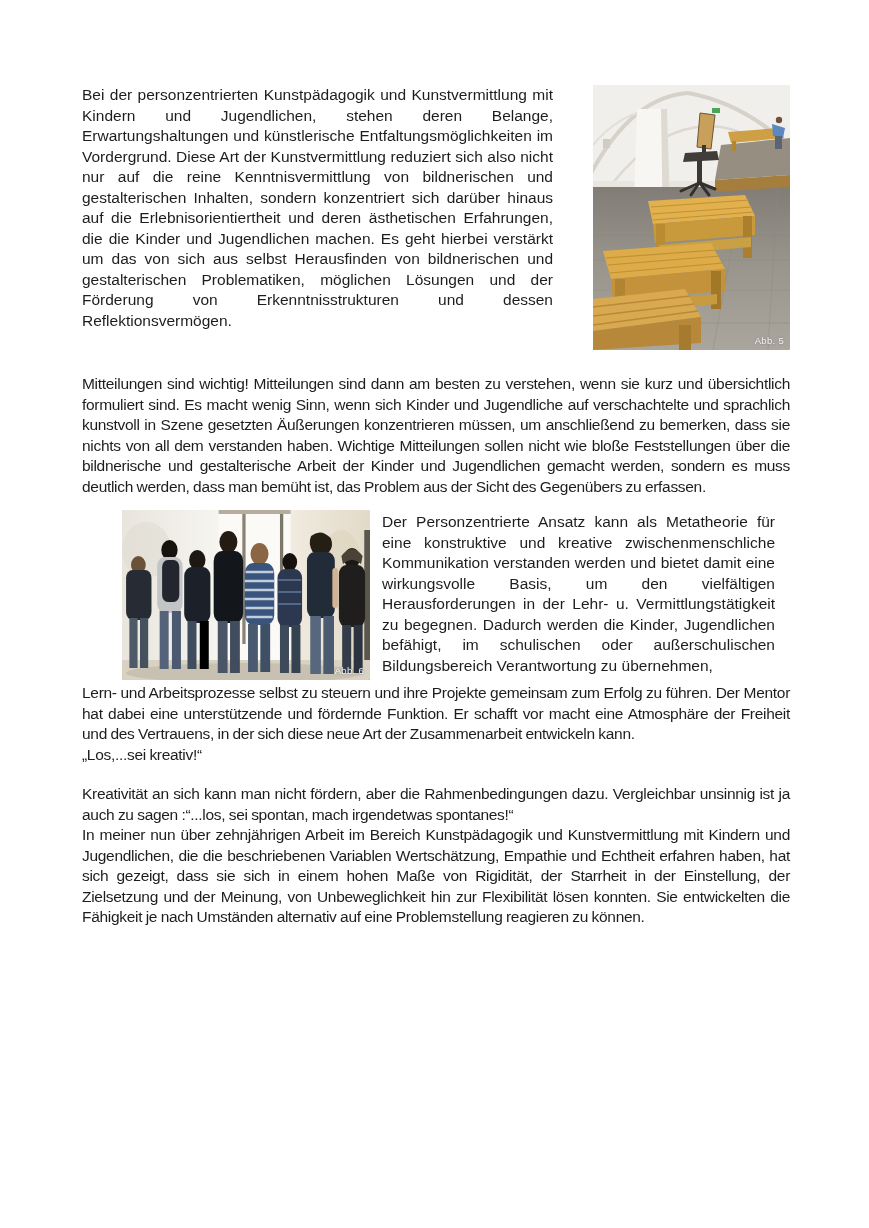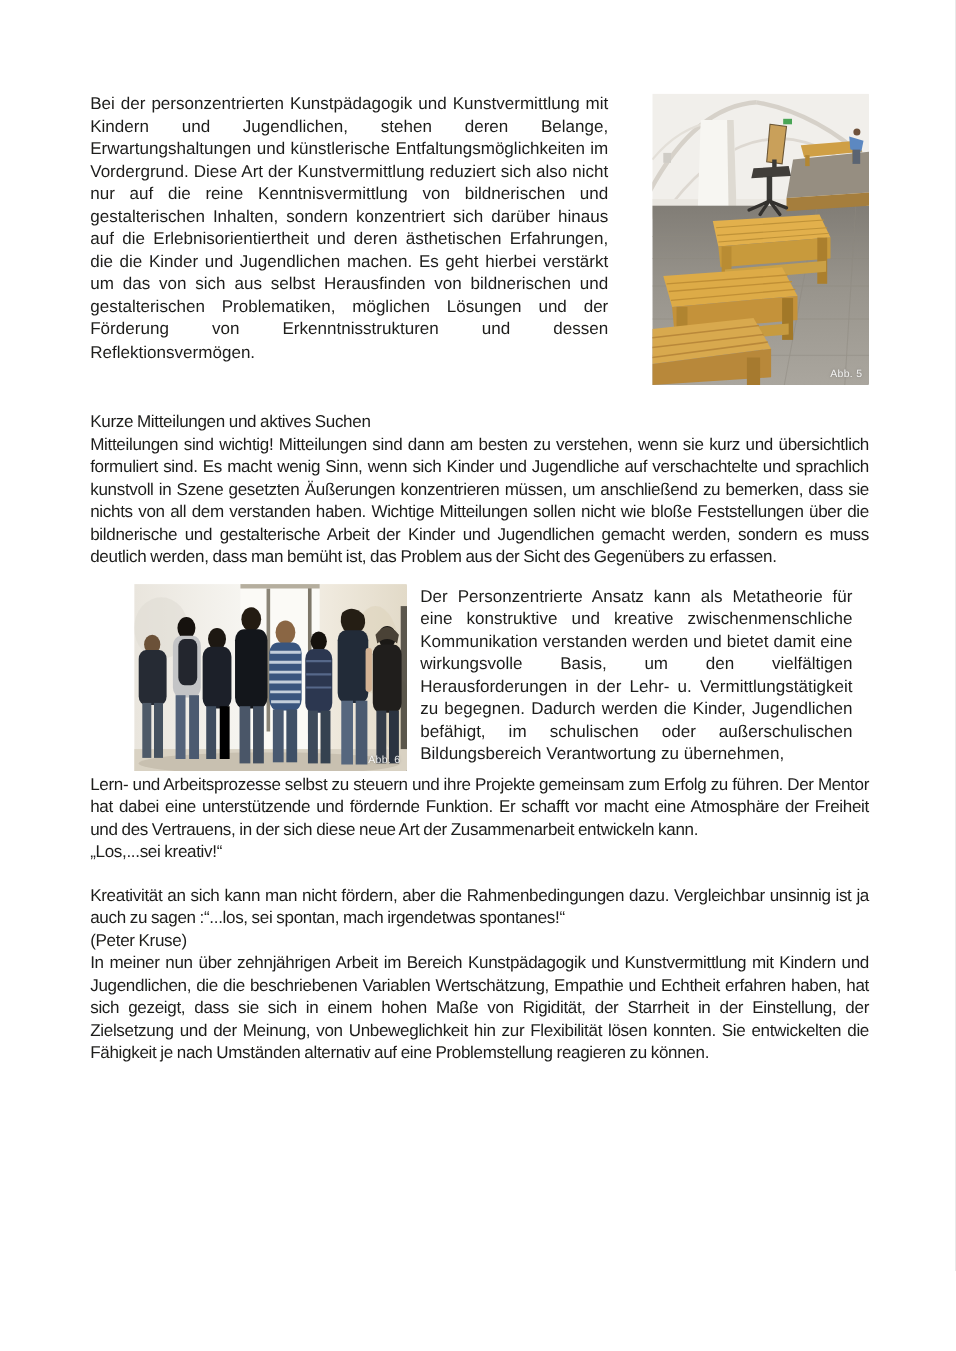--- a/index.html
+++ b/index.html
@@ -143,21 +143,20 @@
             </g>
           <polygon points="0,246 108,232 108,258 0,265" fill="#b8883a"></polygon>
           <rect x="86" y="240" width="12" height="25" fill="#a67a2f"></rect>
         </g>
       </svg>
       <figcaption class="fig-label">Abb. 5</figcaption>
     </figure>
   </div>
 
   <div class="heading-block">
-    <p class="narrow">Kurze Mitteilungen und aktives Suchen</p>
     <p class="narrow justify">Mitteilungen sind wichtig! Mitteilungen sind dann am besten zu verstehen, wenn sie kurz und übersichtlich formuliert sind. Es macht wenig Sinn, wenn sich Kinder und Jugendliche auf verschachtelte und sprachlich kunstvoll in Szene gesetzten Äußerungen konzentrieren müssen, um anschließend zu bemerken, dass sie nichts von all dem verstanden haben. Wichtige Mitteilungen sollen nicht wie bloße Feststellungen über die bildnerische und gestalterische Arbeit der Kinder und Jugendlichen gemacht werden, sondern es muss deutlich werden, dass man bemüht ist, das Problem aus der Sicht des Gegenübers zu erfassen.</p>
   </div>
 
   <div class="row2">
     <figure class="figure fig2" style="margin:0;">
       <svg viewBox="0 0 303 170" preserveAspectRatio="none">
         <defs>
           <linearGradient id="bgGrad" x1="0" y1="0" x2="1" y2="0">
             <stop offset="0" stop-color="#e9e5dd"></stop>
             <stop offset="0.45" stop-color="#f8f7f3"></stop>
@@ -246,17 +245,16 @@
     <div class="text-col">
       <p class="justify">Der Personzentrierte Ansatz kann als Metatheorie für eine konstruktive und kreative zwischenmenschliche Kommunikation verstanden werden und bietet damit eine wirkungsvolle Basis, um den vielfältigen Herausforderungen in der Lehr- u. Vermittlungstätigkeit zu begegnen. Dadurch werden die Kinder, Jugendlichen befähigt, im schulischen oder außerschulischen Bildungsbereich Verantwortung zu übernehmen,</p>
     </div>
   </div>
 
   <p class="narrow justify after-row2">Lern- und Arbeitsprozesse selbst zu steuern und ihre Projekte gemeinsam zum Erfolg zu führen. Der Mentor hat dabei eine unterstützende und fördernde Funktion. Er schafft vor macht eine Atmosphäre der Freiheit und des Vertrauens, in der sich diese neue Art der Zusammenarbeit entwickeln kann.</p>
 
   <p class="narrow quote">„Los,...sei kreativ!“</p>
 
   <p class="narrow justify kreativ">Kreativität an sich kann man nicht fördern, aber die Rahmenbedingungen dazu. Vergleichbar unsinnig ist ja auch zu sagen :“...los, sei spontan, mach irgendetwas spontanes!“</p>
-  <p class="narrow">(Peter Kruse)</p>
 
   <p class="narrow justify schluss">In meiner nun über zehnjährigen Arbeit im Bereich Kunstpädagogik und Kunstvermittlung mit Kindern und Jugendlichen,  die die beschriebenen Variablen Wertschätzung, Empathie und Echtheit erfahren haben, hat sich gezeigt, dass sie sich in einem hohen Maße von Rigidität, der Starrheit in der Einstellung, der Zielsetzung und der Meinung, von Unbeweglichkeit hin zur Flexibilität lösen konnten. Sie entwickelten die Fähigkeit  je nach Umständen alternativ auf eine Problemstellung reagieren zu können.</p>
 
 </div>
 
 </body></html>

